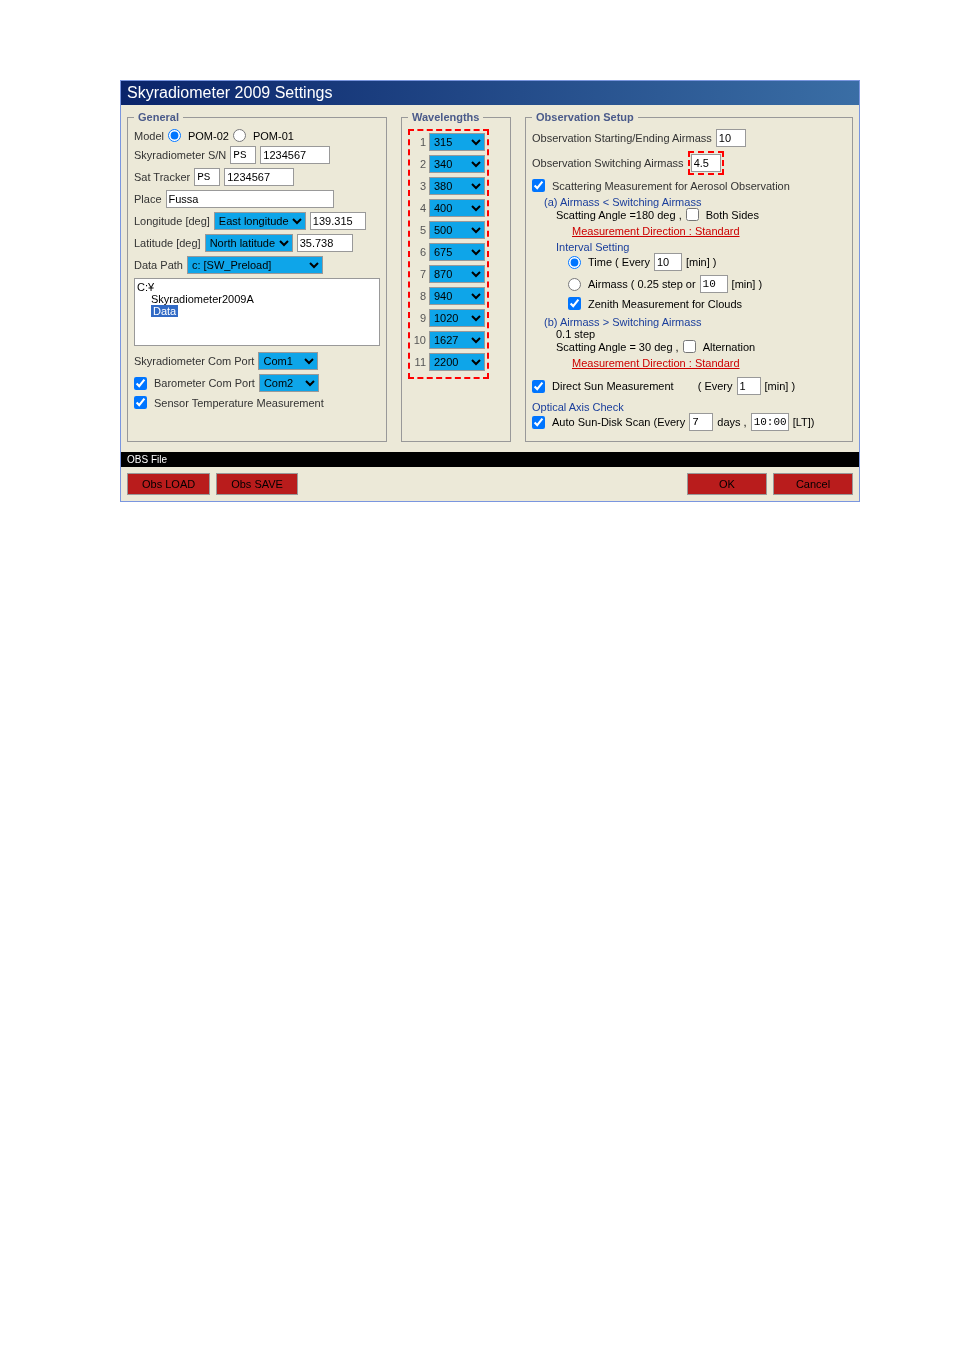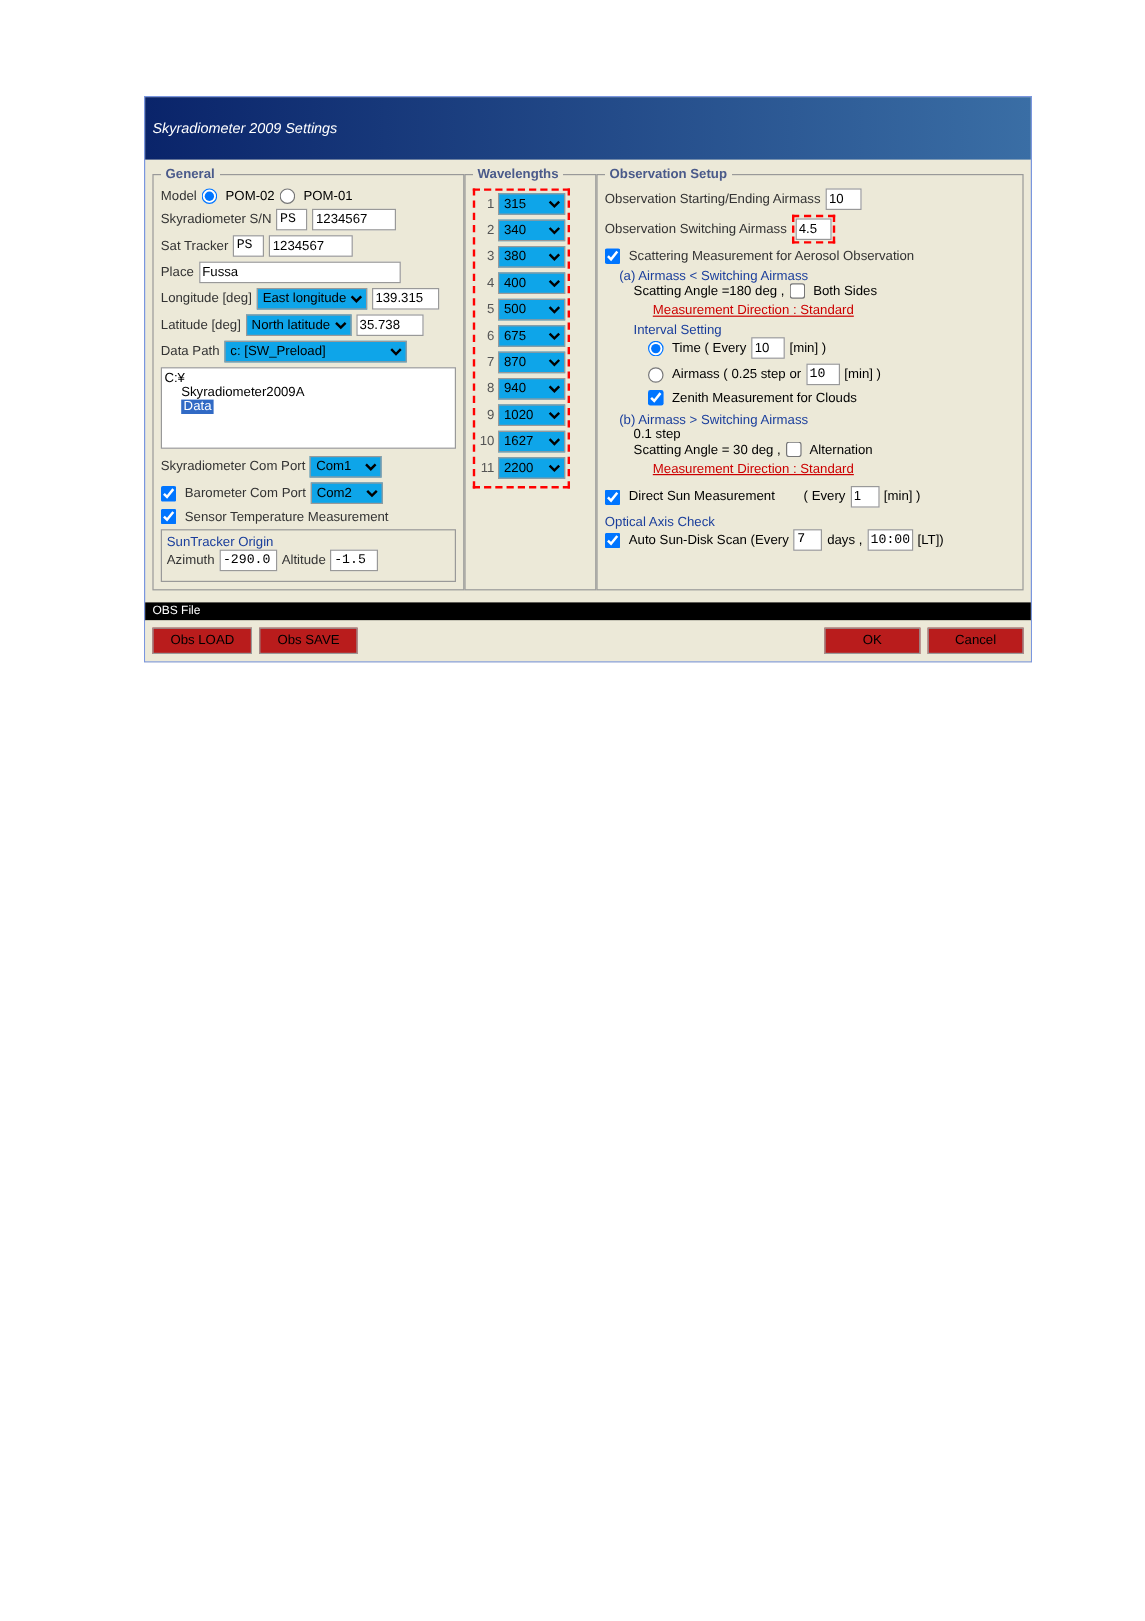--- a/index.html
+++ b/index.html
@@ -1,19 +1,19 @@
 <!DOCTYPE html>
 <html><head>
   <meta charset="utf-8">
   <style>
     * { box-sizing: border-box; margin: 0; padding: 0; font-family: Tahoma, Arial, sans-serif; font-size: 11px; }
     body { background: #fff; padding: 80px 120px; }
     .window { width: 740px; border: 1px solid #7a96df; background: #ece9d8; }
-    .titlebar { background: linear-gradient(to right, #0a246a, #3a6ea5); color: #fff; padding: 19px 6px; font-size: 12px; font-style: italic; }
-    .content { padding: 6px; display: flex; gap: 0; }
+    .titlebar { background: linear-gradient(to right, #0a246a, #3a6ea5); color: #fff; padding: 3px 6px; font-size: 16px; }
+    .content { padding: 6px; display: flex; gap: 14px; }
     fieldset { border: 1px solid #999; padding: 6px; margin-bottom: 4px; }
     legend { color: #4a5a8a; font-weight: bold; padding: 0 4px; }
     .col-general { width: 260px; }
     .col-wave { width: 110px; }
     .col-obs { flex: 1; }
     .row { display: flex; align-items: center; margin-bottom: 4px; gap: 4px; }
     .row label { color: #333; }
     input[type="text"] { border: 1px solid #999; background: #fff; padding: 1px 2px; height: 18px; }
     input.ro { background: #ffffff; font-family: Liberation Mono, monospace; }
     select { border: 1px solid #999; background: #0ea5e9; height: 18px; }
@@ -68,48 +68,39 @@
         <select><option>East longitude</option></select>
         <input type="text" style="width: 56px;" value="139.315">
       </div>
       <div class="row">
         <label>Latitude [deg]</label>
         <select><option>North latitude</option></select>
         <input type="text" style="width: 56px;" value="35.738">
       </div>
       <div class="row">
         <label>Data Path</label>
-        <select style="width:152px"><option>c: [SW_Preload]</option></select>
+        <select style="width:136px"><option>c: [SW_Preload]</option></select>
       </div>
       <div class="dirbox">
         <div>C:¥</div>
         <div class="folder">Skyradiometer2009A</div>
         <div class="folder"><span class="sel">Data</span></div>
       </div>
       <div class="row" style="margin-top:6px">
         <label>Skyradiometer Com Port</label>
         <select style="width:60px"><option>Com1</option></select>
       </div>
       <div class="row">
         <input type="checkbox" checked="" style="">
         <label>Barometer Com Port</label>
         <select style="width:60px"><option>Com2</option></select>
       </div>
       <div class="row">
         <input type="checkbox" checked="" style="">
         <label>Sensor Temperature Measurement</label>
-      </div>
-      <div class="sub-box">
-        <div class="blue">SunTracker Origin</div>
-        <div class="row">
-          <label>Azimuth</label>
-          <input class="ro" type="text" style="width: 48px;" value="-290.0">
-          <label>Altitude</label>
-          <input class="ro" type="text" style="width: 40px;" value="-1.5">
-        </div>
       </div>
     </fieldset>
 
     <fieldset class="col-wave">
       <legend>Wavelengths</legend>
       <div class="red-dash">
         <div id="wl-list">
             <div class="wl-row">
               <span class="wl-num">1</span>
               <select class="wl-sel"><option>315</option></select>

